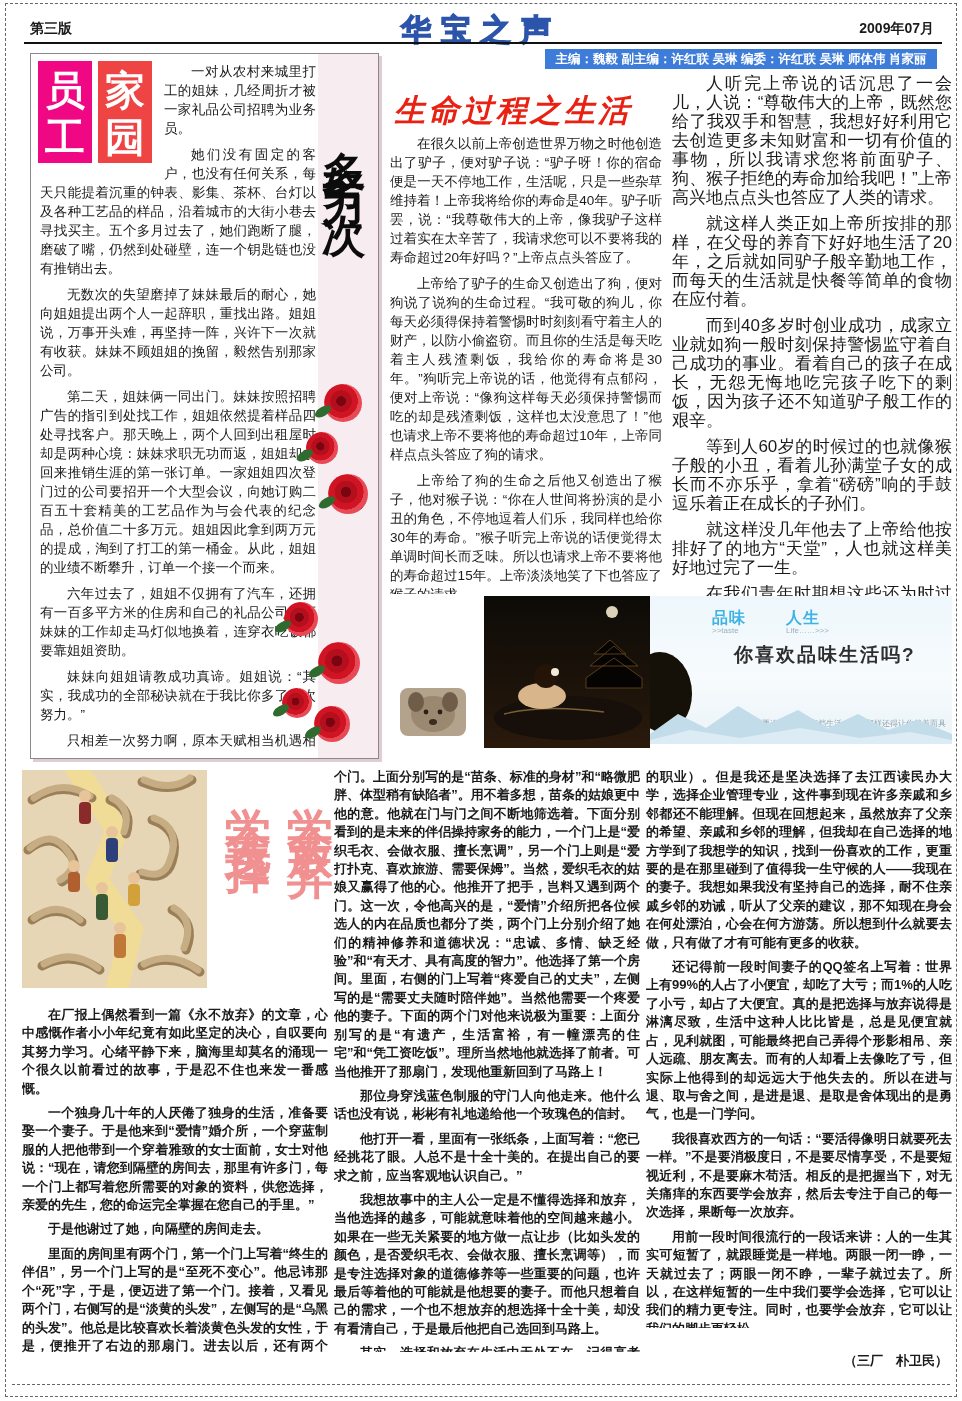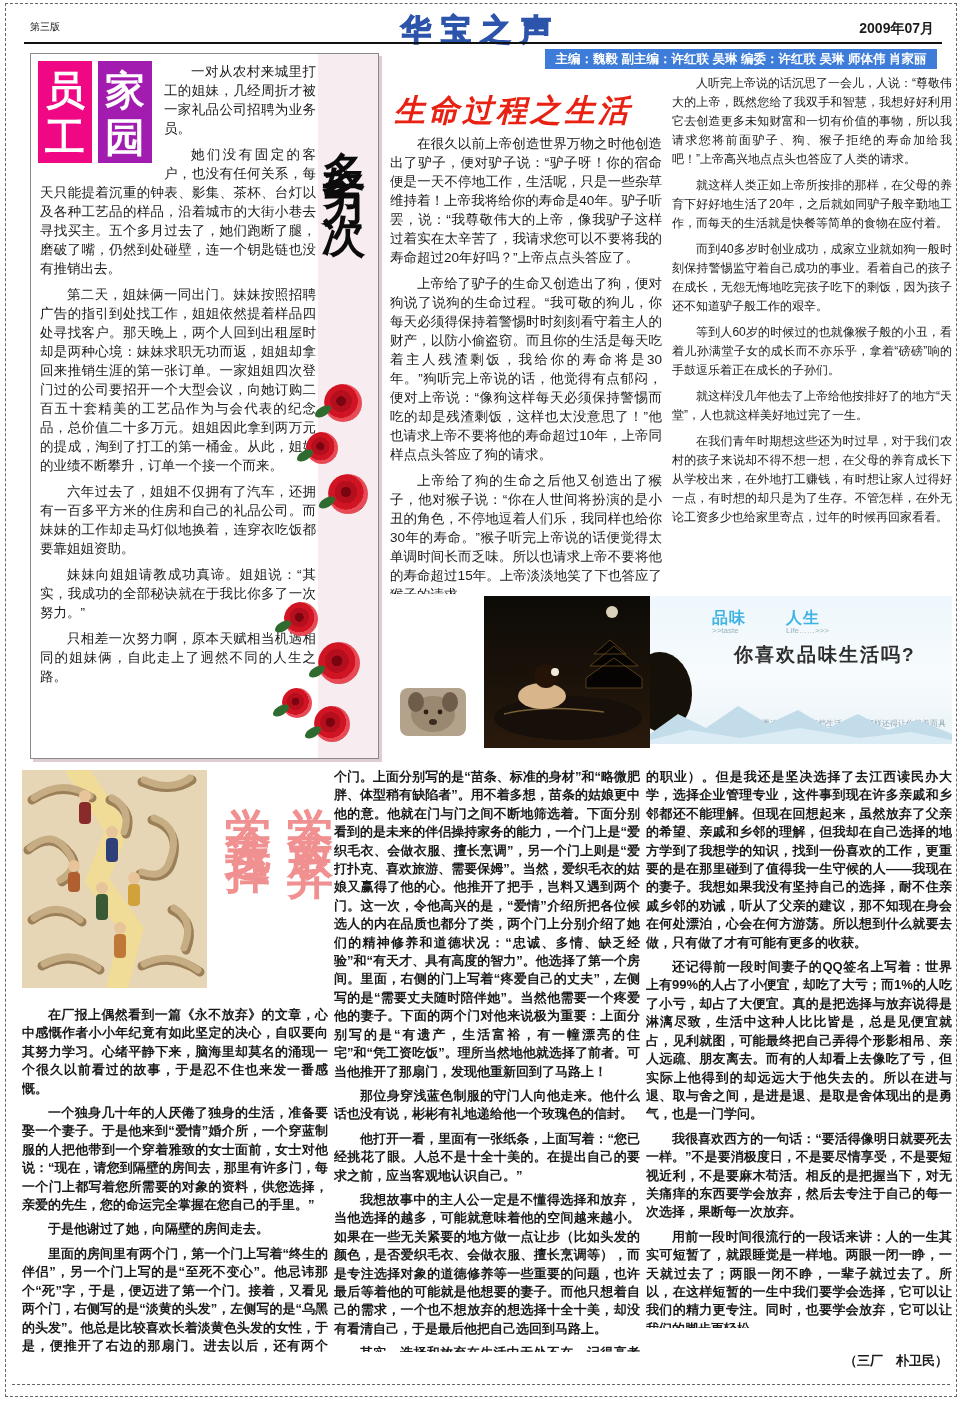--- a/index.html
+++ b/index.html
@@ -2,21 +2,21 @@
 <html><head>
 <meta charset="utf-8">
 <style>
   html,body{margin:0;padding:0;background:#fff;}
   .page{position:relative;width:962px;height:1401px;background:#fff;overflow:hidden;
         font-family:"Liberation Sans","DejaVu Sans",sans-serif;color:#1a1a1a;}
   .cutline{position:absolute;left:5px;top:3px;right:5px;bottom:4px;border:1px dashed #666;pointer-events:none;}
   .cutline2{position:absolute;left:12px;right:12px;top:1384px;border-top:1px dashed #666;pointer-events:none;}
 
   
-  .edition{position:absolute;left:30px;top:20px;font-size:10px;font-weight:normal;}
+  .edition{position:absolute;left:30px;top:20px;font-size:14px;font-weight:bold;}
   .pdate{position:absolute;right:28px;top:20px;font-size:14px;font-weight:bold;}
   .masthead{position:absolute;left:0;top:10px;width:100%;text-align:center;font-size:30px;font-weight:800;
             letter-spacing:10px;color:#404040;-webkit-text-stroke:1.4px #2d54ab;text-stroke:1.4px #2d54ab;}
   .toprule{position:absolute;left:24px;right:20px;top:42px;height:2px;background:#111;}
   .editors{position:absolute;left:545px;top:49px;width:392px;height:20px;background:#3d7cd8;color:#fff;
            font-size:12.5px;font-weight:bold;line-height:20px;text-align:center;white-space:nowrap;}
 
   
   .para{margin:0 0 7px;text-indent:2em;text-align:justify;line-height:19px;}
   .cont{text-indent:0;}
@@ -26,34 +26,34 @@
   .staff{position:absolute;left:30px;top:53px;width:347px;height:704px;border:1px solid #8a8a8a;
          box-shadow:3px 3px 0 #e0ccd3;background:#fff;}
   .staff-strip{position:absolute;right:0;top:0;width:60px;height:100%;background:#f7edf0;}
   .vt{writing-mode:vertical-rl;text-orientation:upright;}
   .vt-staff{position:absolute;right:4px;top:62px;font-size:44px;font-weight:bold;color:#0c0c0c;
             letter-spacing:16px;font-family:"DejaVu Serif","Liberation Serif",serif;}
   .badges{position:absolute;left:7px;top:7px;display:flex;gap:6px;}
   .badge{width:54px;height:102px;color:#fff;font-weight:800;font-size:40px;line-height:1.18;
          text-align:center;word-break:break-all;padding-top:6px;box-sizing:border-box;}
   .badge-emp{background:#f00784;}
-  .badge-home{background:#a21caf;}
+  .badge-home{background:#ef4444;}
   .staff-text{position:absolute;left:9px;top:8px;width:276px;height:688px;font-size:13.5px;overflow:hidden;}
   .badge-spacer{float:left;width:124px;height:106px;}
   .rose{position:absolute;border-radius:50%;
         background:radial-gradient(circle at 45% 45%,#7a0410 0 16%,#b50f1d 17% 36%,#d11423 37% 56%,#e84a55 57% 72%,#a80a16 73% 100%);}
   .rose::before{content:"";position:absolute;left:-10px;top:60%;width:18px;height:9px;background:#2f6b2f;
         border-radius:50% 50% 50% 50%;transform:rotate(-30deg);}
 
   
   .life{position:absolute;left:388px;top:56px;width:566px;height:702px;}
   .life-title{position:absolute;left:6px;top:34px;font-size:31px;font-weight:bold;font-style:italic;
               color:#e82113;letter-spacing:3px;font-family:"DejaVu Serif","Liberation Serif",serif;}
   .life-col1{position:absolute;left:2px;top:78px;width:272px;height:460px;font-size:13.5px;overflow:hidden;}
-  .life-col2{position:absolute;left:284px;top:18px;width:280px;height:522px;font-size:12px;overflow:hidden;}
+  .life-col2{position:absolute;left:284px;top:18px;width:280px;height:522px;font-size:17px;overflow:hidden;}
   .life-credit{position:absolute;left:274px;top:544px;width:290px;font-size:12.5px;}
 
   .dog-photo{position:absolute;left:12px;top:632px;width:66px;height:48px;border-radius:8px;overflow:hidden;}
   .spa-photo{position:absolute;left:96px;top:540px;width:166px;height:152px;overflow:hidden;}
   .banner{position:absolute;left:262px;top:540px;width:302px;height:148px;overflow:hidden;
           background:linear-gradient(180deg,#eef7fc 0%,#f7fbfd 55%,#eaf3f8 100%);}
   .banner-word{position:absolute;font-size:16px;font-weight:bold;color:#3fb3e3;letter-spacing:1px;}
   .banner-sub{position:absolute;font-size:8px;color:#9ab2bd;}
   .banner-headline{position:absolute;left:84px;top:46px;font-size:19px;font-weight:bold;color:#2e2e2e;letter-spacing:2px;}
   .banner-body{position:absolute;left:88px;top:86px;font-size:8px;color:#8fa4af;line-height:11px;margin-top:36px;}
@@ -88,20 +88,21 @@
   <div class="editors">主编：魏毅 副主编：许红联 吴琳 编委：许红联 吴琳 师体伟 肖家丽</div>
 
   <div class="staff">
     <div class="staff-strip"></div>
     <div class="vt vt-staff">多努力一次</div>
 
     <div class="staff-text">
       <div class="badge-spacer"></div>
       <p class="para">一对从农村来城里打工的姐妹，几经周折才被一家礼品公司招聘为业务员。</p>
       <p class="para">她们没有固定的客户，也没有任何关系，每天只能提着沉重的钟表、影集、茶杯、台灯以及各种工艺品的样品，沿着城市的大街小巷去寻找买主。五个多月过去了，她们跑断了腿，磨破了嘴，仍然到处碰壁，连一个钥匙链也没有推销出去。</p>
+      <p class="para">无数次的失望磨掉了妹妹最后的耐心，她向姐姐提出两个人一起辞职，重找出路。姐姐说，万事开头难，再坚持一阵，兴许下一次就有收获。妹妹不顾姐姐的挽留，毅然告别那家公司。</p>
       <p class="para">第二天，姐妹俩一同出门。妹妹按照招聘广告的指引到处找工作，姐姐依然提着样品四处寻找客户。那天晚上，两个人回到出租屋时却是两种心境：妹妹求职无功而返，姐姐却拿回来推销生涯的第一张订单。一家姐姐四次登门过的公司要招开一个大型会议，向她订购二百五十套精美的工艺品作为与会代表的纪念品，总价值二十多万元。姐姐因此拿到两万元的提成，淘到了打工的第一桶金。从此，姐姐的业绩不断攀升，订单一个接一个而来。</p>
       <p class="para">六年过去了，姐姐不仅拥有了汽车，还拥有一百多平方米的住房和自己的礼品公司。而妹妹的工作却走马灯似地换着，连穿衣吃饭都要靠姐姐资助。</p>
       <p class="para">妹妹向姐姐请教成功真谛。姐姐说：“其实，我成功的全部秘诀就在于我比你多了一次努力。”</p>
       <p class="para">只相差一次努力啊，原本天赋相当机遇相同的姐妹俩，自此走上了迥然不同的人生之路。</p>
 
     </div>
 
     <div class="badges">
       <div class="badge badge-emp">员工</div>
       <div class="badge badge-home">家园</div>

